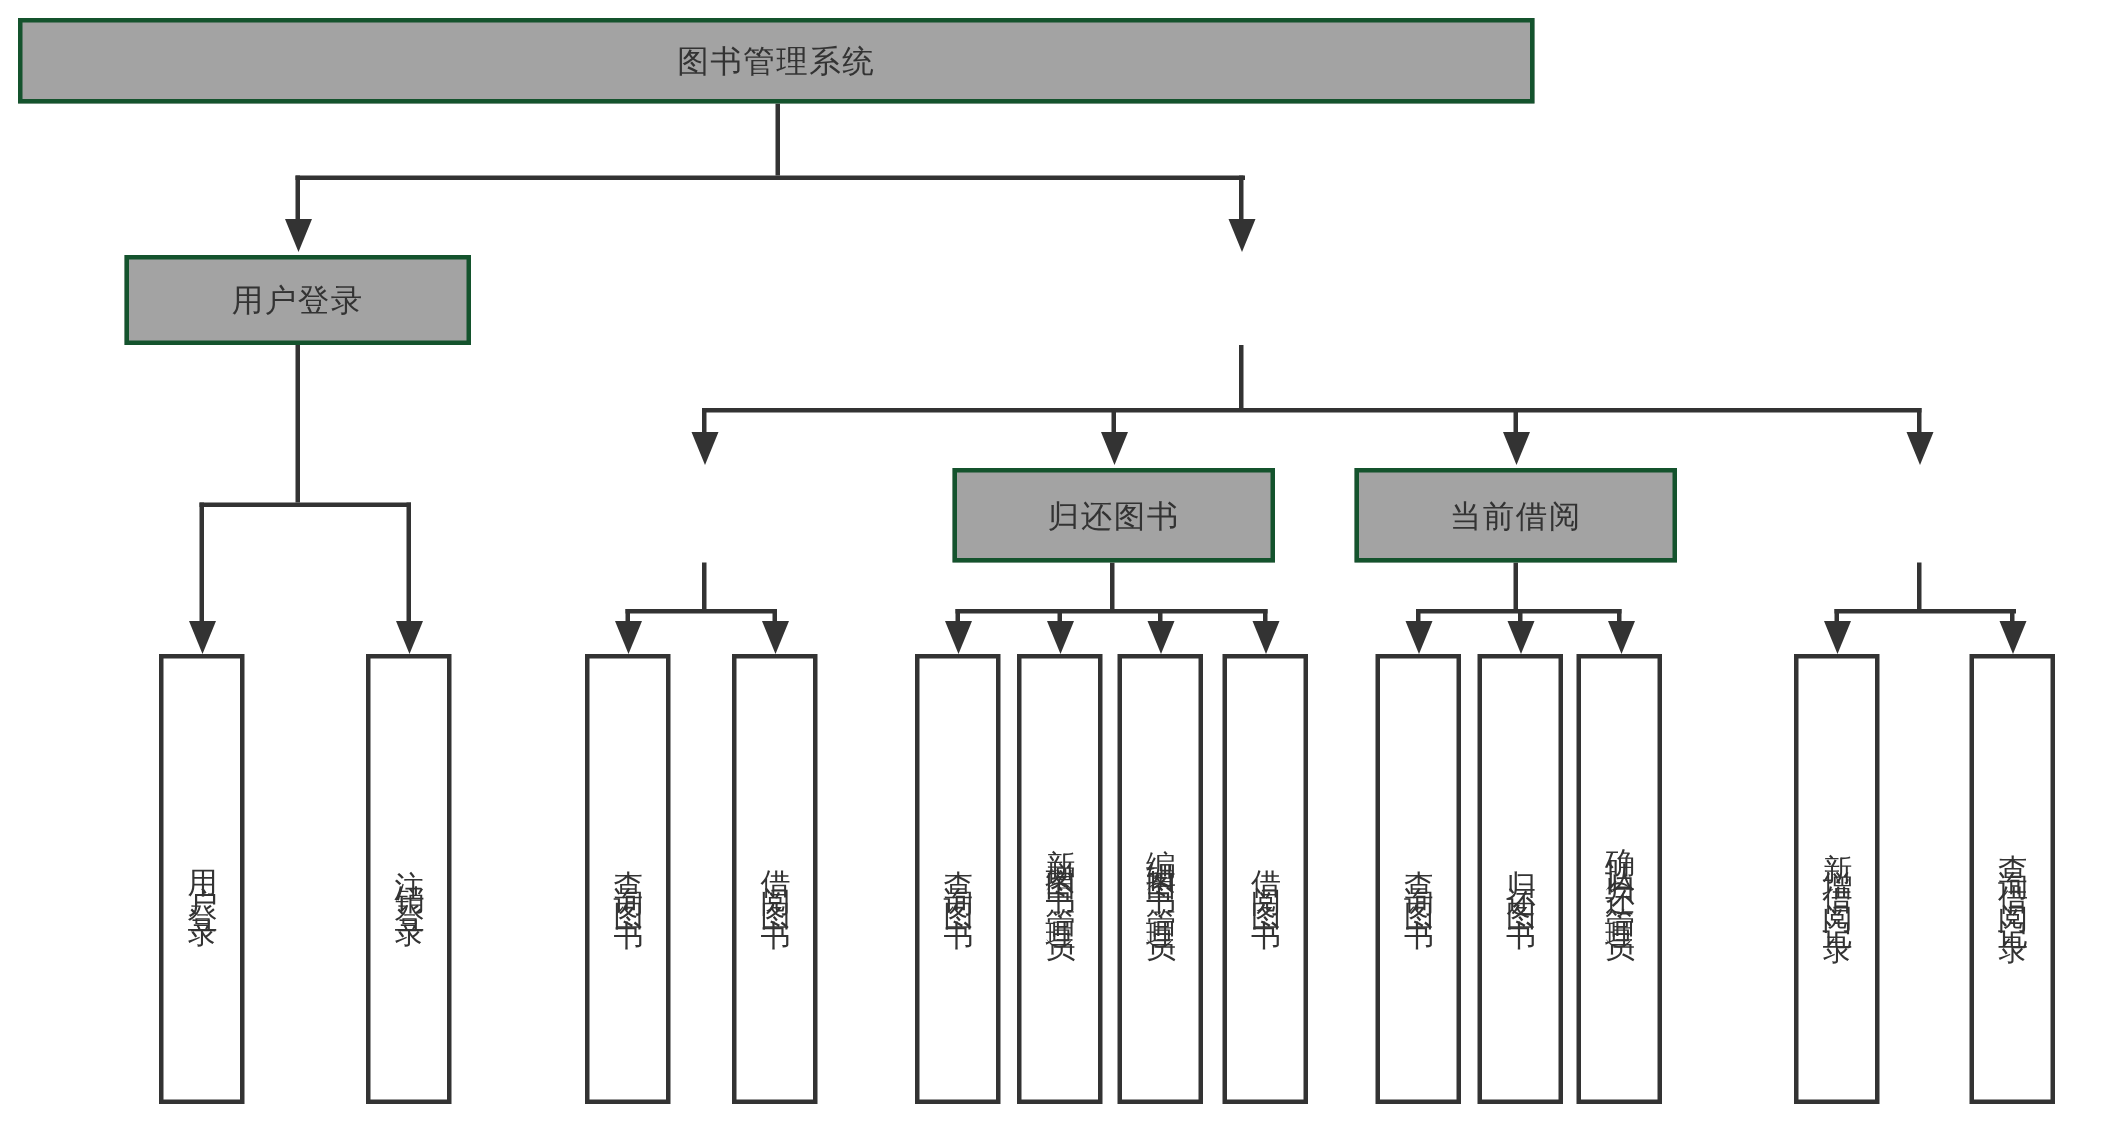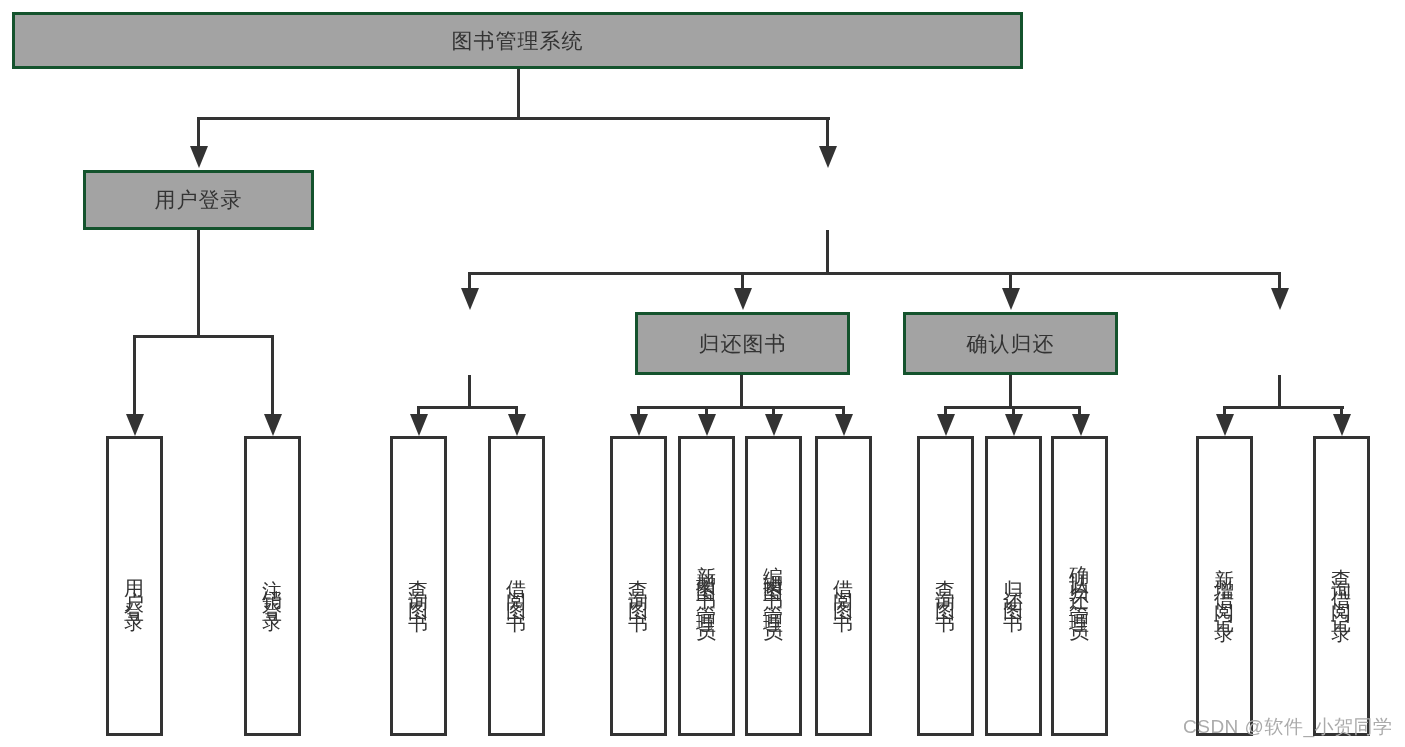--- a/index.html
+++ b/index.html
@@ -105,21 +105,21 @@
   </div>
 
   <div class="node" style="left:83px;top:170px;width:231px;height:60px">
     <span class="hlabel">用户登录</span>
   </div>
 
   <div class="node" style="left:635px;top:312px;width:215px;height:63px">
     <span class="hlabel">归还图书</span>
   </div>
   <div class="node" style="left:903px;top:312px;width:215px;height:63px">
-    <span class="hlabel">确认归还</span>
+    <span class="hlabel">当前借阅</span>
   </div>
 
   <div class="leaf" style="left:106px">
     <span class="vlabel">用户登录</span>
   </div>
   <div class="leaf" style="left:244px">
     <span class="vlabel">注销登录</span>
   </div>
 
   <div class="leaf" style="left:390px">
@@ -152,15 +152,14 @@
     <span class="vlabel tight">确认归还（管理员）</span>
   </div>
 
   <div class="leaf" style="left:1196px">
     <span class="vlabel">新增借阅记录</span>
   </div>
   <div class="leaf" style="left:1313px">
     <span class="vlabel">查询借阅记录</span>
   </div>
 
-  <div class="watermark">CSDN @软件_小贺同学</div>
 
 </div>
 
 </body></html>

